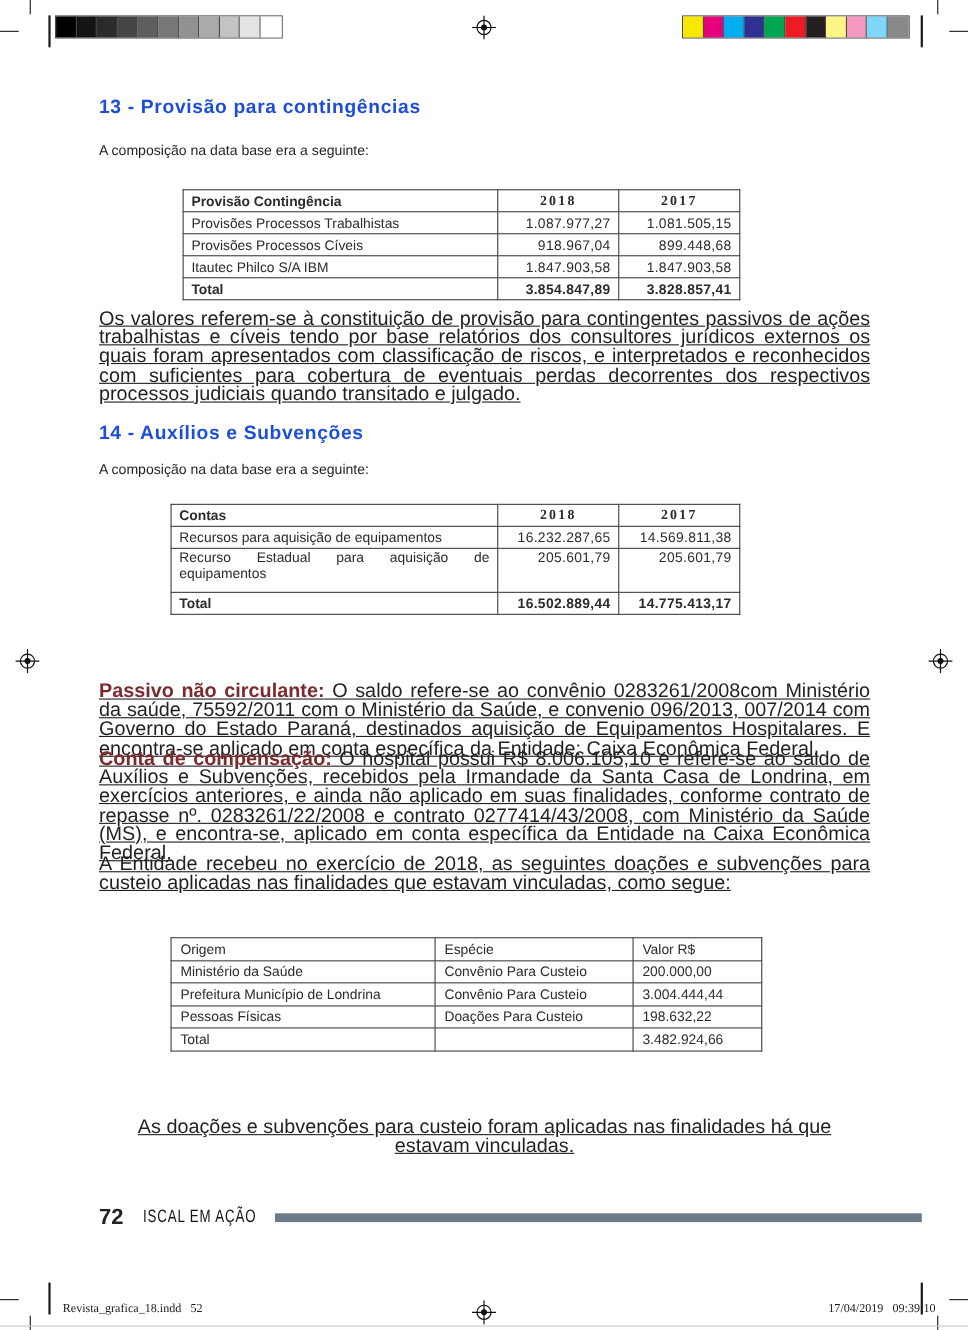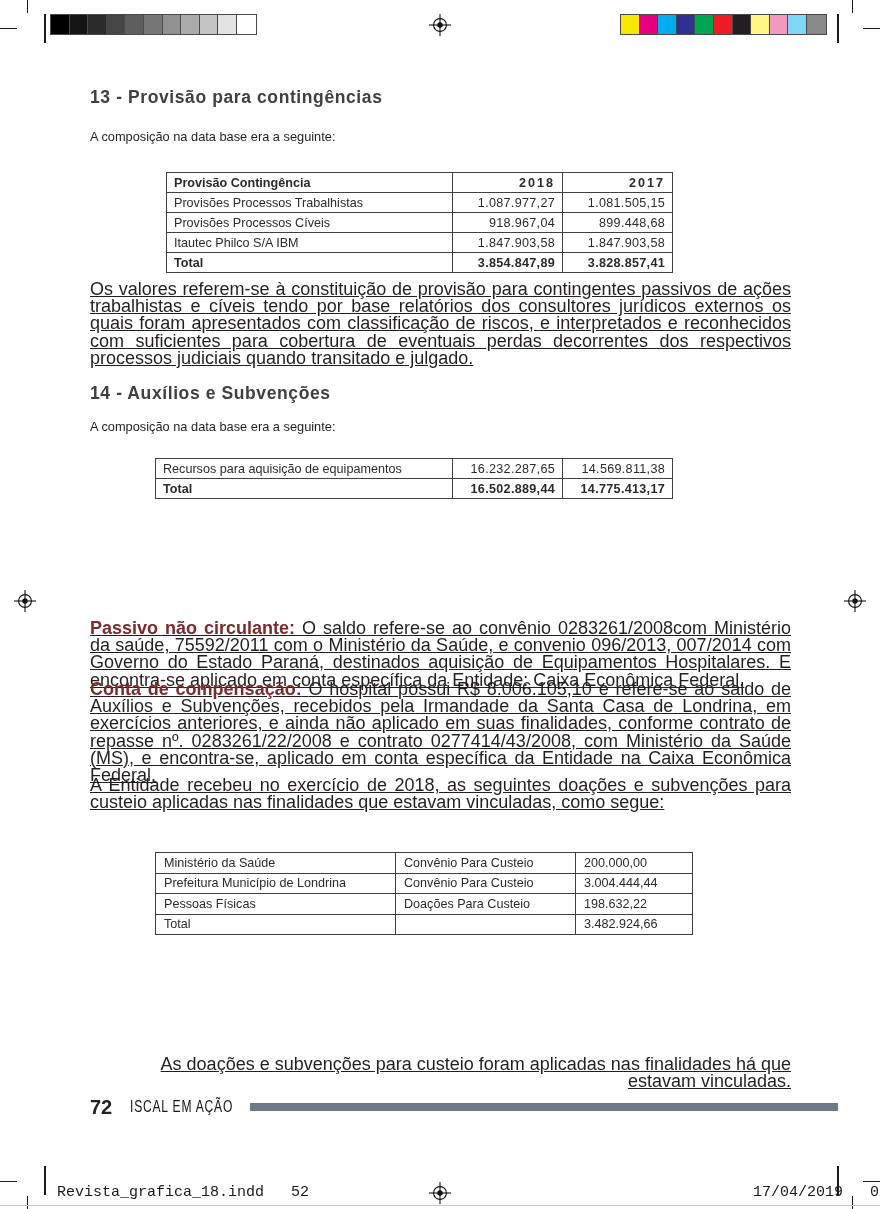--- a/index.html
+++ b/index.html
@@ -11,47 +11,47 @@
   }
   
   .mark { position:absolute; background:#1a1a1a; }
   .swatchbar { position:absolute; display:flex; border:1px solid #4a4a4a; }
   .swatchbar .swatch { width:18.6px; height:19px; border-right:1px solid #4a4a4a; }
   .swatchbar .swatch:last-child { border-right:none; }
   .regmark { position:absolute; width:22px; height:22px; }
   
   .h-section {
     position:absolute; left:90px; width:710px;
-    font-size:17.5px; font-weight:bold; letter-spacing:0.6px; color:#404040;
+    font-size:17.5px; font-weight:bold; letter-spacing:0.6px; color:#1d4ed8;
   }
   .intro { position:absolute; left:90px; width:710px; font-size:12.8px; }
   .para {
     position:absolute; left:90px; width:701px; font-size:18px;
     line-height:17.2px; text-align:justify;text-decoration:underline;
   }
   .lead { font-weight:bold; color:#7b2a2e; }
   
   table { position:absolute; border-collapse:collapse; table-layout:fixed;
           font-size:12.6px; color:#2b2b2b; }
   th, td { border:1.5px solid #404040; padding:1px 7px; height:20px;
            vertical-align:middle; text-align:left; font-weight:normal; }
   .thb { font-weight:bold; }
-  .yr  { text-align:right; font-weight:bold; letter-spacing:2px; }
+  .yr  { text-align:center; font-weight:bold; letter-spacing:2px;font-family:Liberation Serif, serif; }
   .num { text-align:right; letter-spacing:0.3px; }
   .jus { text-align:justify; }
   .vt  { vertical-align:top; }
   .t3 td, .t3 th { height:20.5px; padding:2px 8px; }
   
   .pagenum { position:absolute; font-size:20px; font-weight:bold; color:#222; }
   .maglogo {
     position:absolute; font-size:15.5px; color:#141414; letter-spacing:1px;
     transform:scaleX(0.78) scaleY(1.05); transform-origin:left bottom; white-space:nowrap;
   }
   .footerbar { position:absolute; height:8px; background:#6d7a87; }
-  .slug { position:absolute; font-family:Liberation Mono, monospace; font-size:15px;
+  .slug { position:absolute; font-family:Liberation Serif, serif; font-size:11px;
           color:#1a1a1a; white-space:pre; }
   .bottom-edge { position:absolute; left:0; width:880px; height:1px; background:#c9c9c9; }
 </style>
 </head>
 <body>
 
 <div class="page">
 
   <div class="mark" style="left:27px;top:0;width:1px;height:13px"></div>
   <div class="mark" style="left:0;top:28px;width:17px;height:1px"></div>
@@ -149,24 +149,34 @@
   <div class="h-section" style="top:383px">14 - Auxílios e Subvenções</div>
   <div class="intro" style="top:419px">A composição na data base era a seguinte:</div>
 
   <table style="left:155px;top:458px;width:517px">
     <colgroup>
         <col style="width:297px">
         <col style="width:110px">
         <col style="width:110px">
       </colgroup>
     <tbody>
+        <tr>
+      <th class="thb">Contas</th>
+      <th class="yr">2018</th>
+      <th class="yr">2017</th>
+    </tr>
     <tr>
       <td>Recursos para aquisição de equipamentos</td>
       <td class="num">16.232.287,65</td>
       <td class="num">14.569.811,38</td>
+    </tr>
+    <tr>
+      <td class="jus vt" style="height:40px">Recurso Estadual para aquisição de equipamentos</td>
+      <td class="num vt">205.601,79</td>
+      <td class="num vt">205.601,79</td>
     </tr>
     <tr>
       <td class="thb">Total</td>
       <td class="num thb">16.502.889,44</td>
       <td class="num thb">14.775.413,17</td>
     </tr>
   </tbody>
     </table>
 
   <div class="para" style="top:620px">
@@ -181,20 +191,25 @@
 
   <div class="para" style="top:777px">A Entidade recebeu no exercício de 2018, as seguintes doações e subvenções para custeio aplicadas nas finalidades que estavam vinculadas, como segue:</div>
 
   <table class="t3" style="left:155px;top:852px;width:537px">
     <colgroup>
         <col style="width:240px">
         <col style="width:180px">
         <col style="width:117px">
       </colgroup>
     <tbody>
+        <tr>
+      <th>Origem</th>
+      <th>Espécie</th>
+      <th>Valor R$</th>
+    </tr>
     <tr>
       <td>Ministério da Saúde</td>
       <td>Convênio Para Custeio</td>
       <td>200.000,00</td>
     </tr>
     <tr>
       <td>Prefeitura Município de Londrina</td>
       <td>Convênio Para Custeio</td>
       <td>3.004.444,44</td>
     </tr>
@@ -204,21 +219,21 @@
       <td>198.632,22</td>
     </tr>
     <tr>
       <td>Total</td>
       <td></td>
       <td>3.482.924,66</td>
     </tr>
   </tbody>
     </table>
 
-  <div class="para" style="top:1056px;text-align:right">As doações e subvenções para custeio foram aplicadas nas finalidades há que estavam vinculadas.</div>
+  <div class="para" style="top:1016px;text-align:center">As doações e subvenções para custeio foram aplicadas nas finalidades há que estavam vinculadas.</div>
 
   <div class="pagenum" style="left:90px;top:1096px">72</div>
   <div class="maglogo" style="left:130px;top:1098px">ISCAL EM AÇÃO</div>
   <div class="footerbar" style="left:250px;top:1103px;width:588px"></div>
 
   <div class="slug" style="left:57px;top:1184px">Revista_grafica_18.indd   52</div>
   <svg class="regmark" style="left:429px;top:1182px" viewBox="0 0 24 24">
     <line x1="12" y1="0" x2="12" y2="24" stroke="#111" stroke-width="1.2"></line>
     <line x1="0" y1="12" x2="24" y2="12" stroke="#111" stroke-width="1.2"></line>
     <circle cx="12" cy="12" r="7" fill="none" stroke="#111" stroke-width="1.2"></circle>

